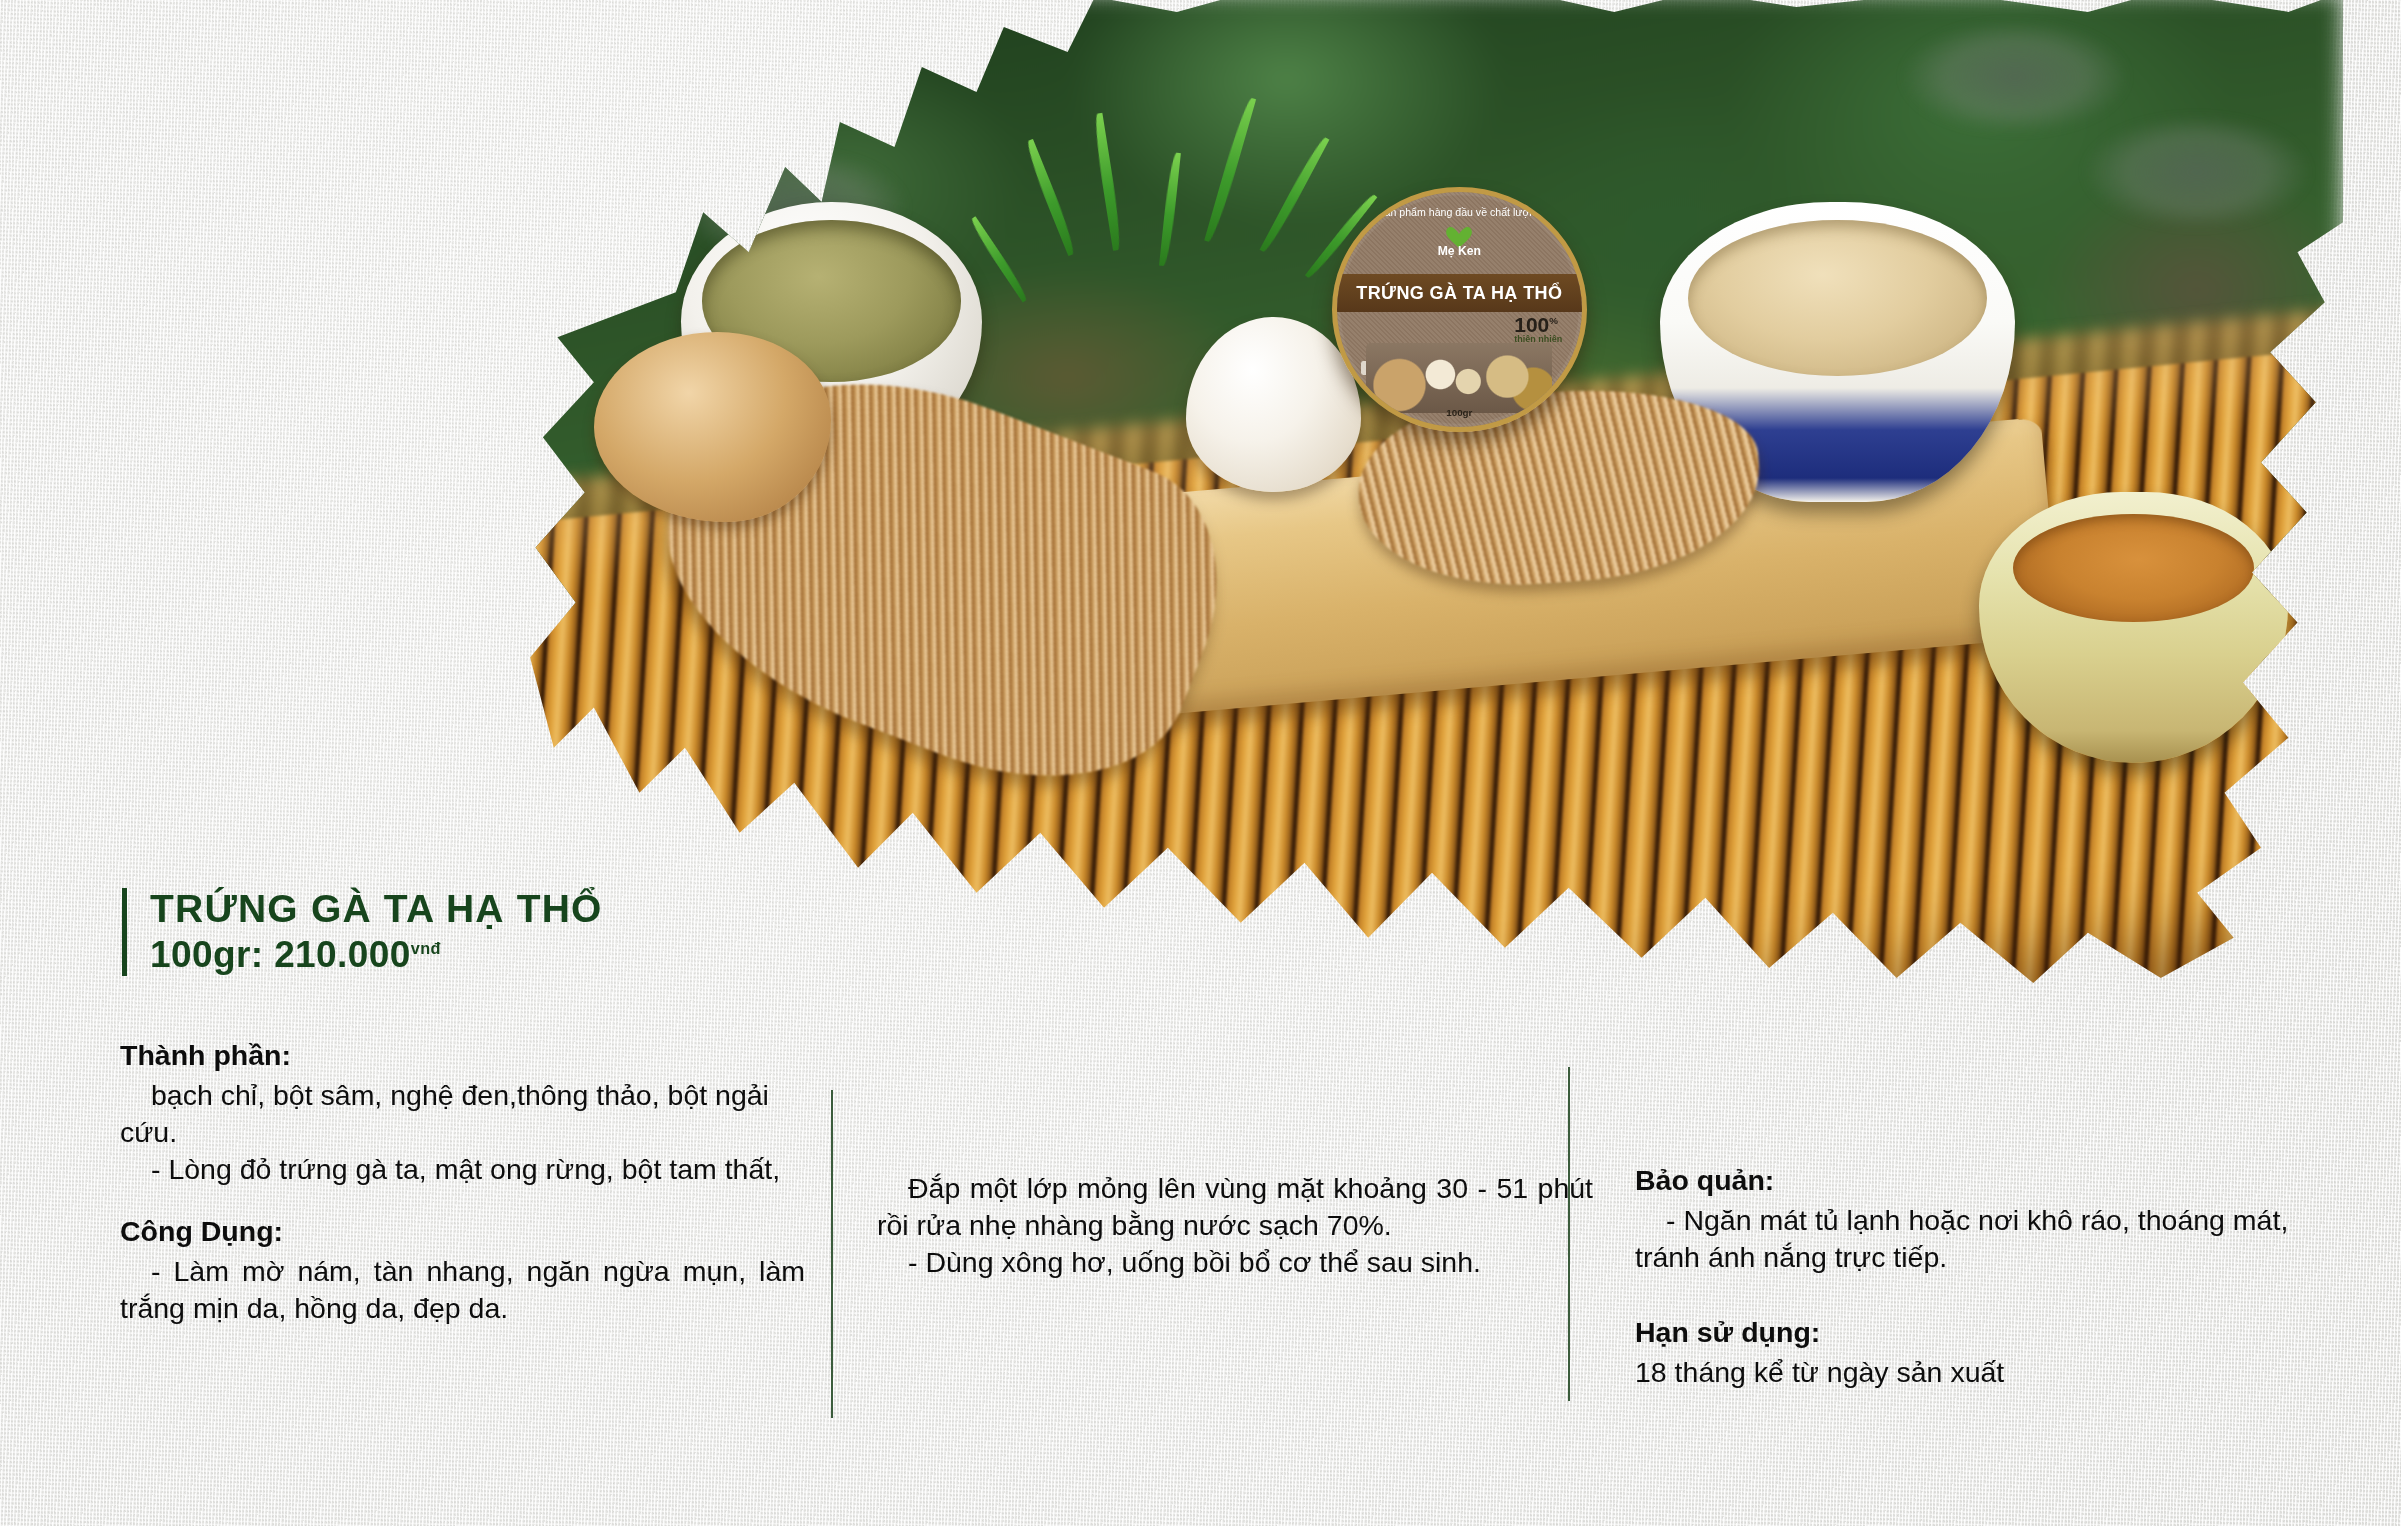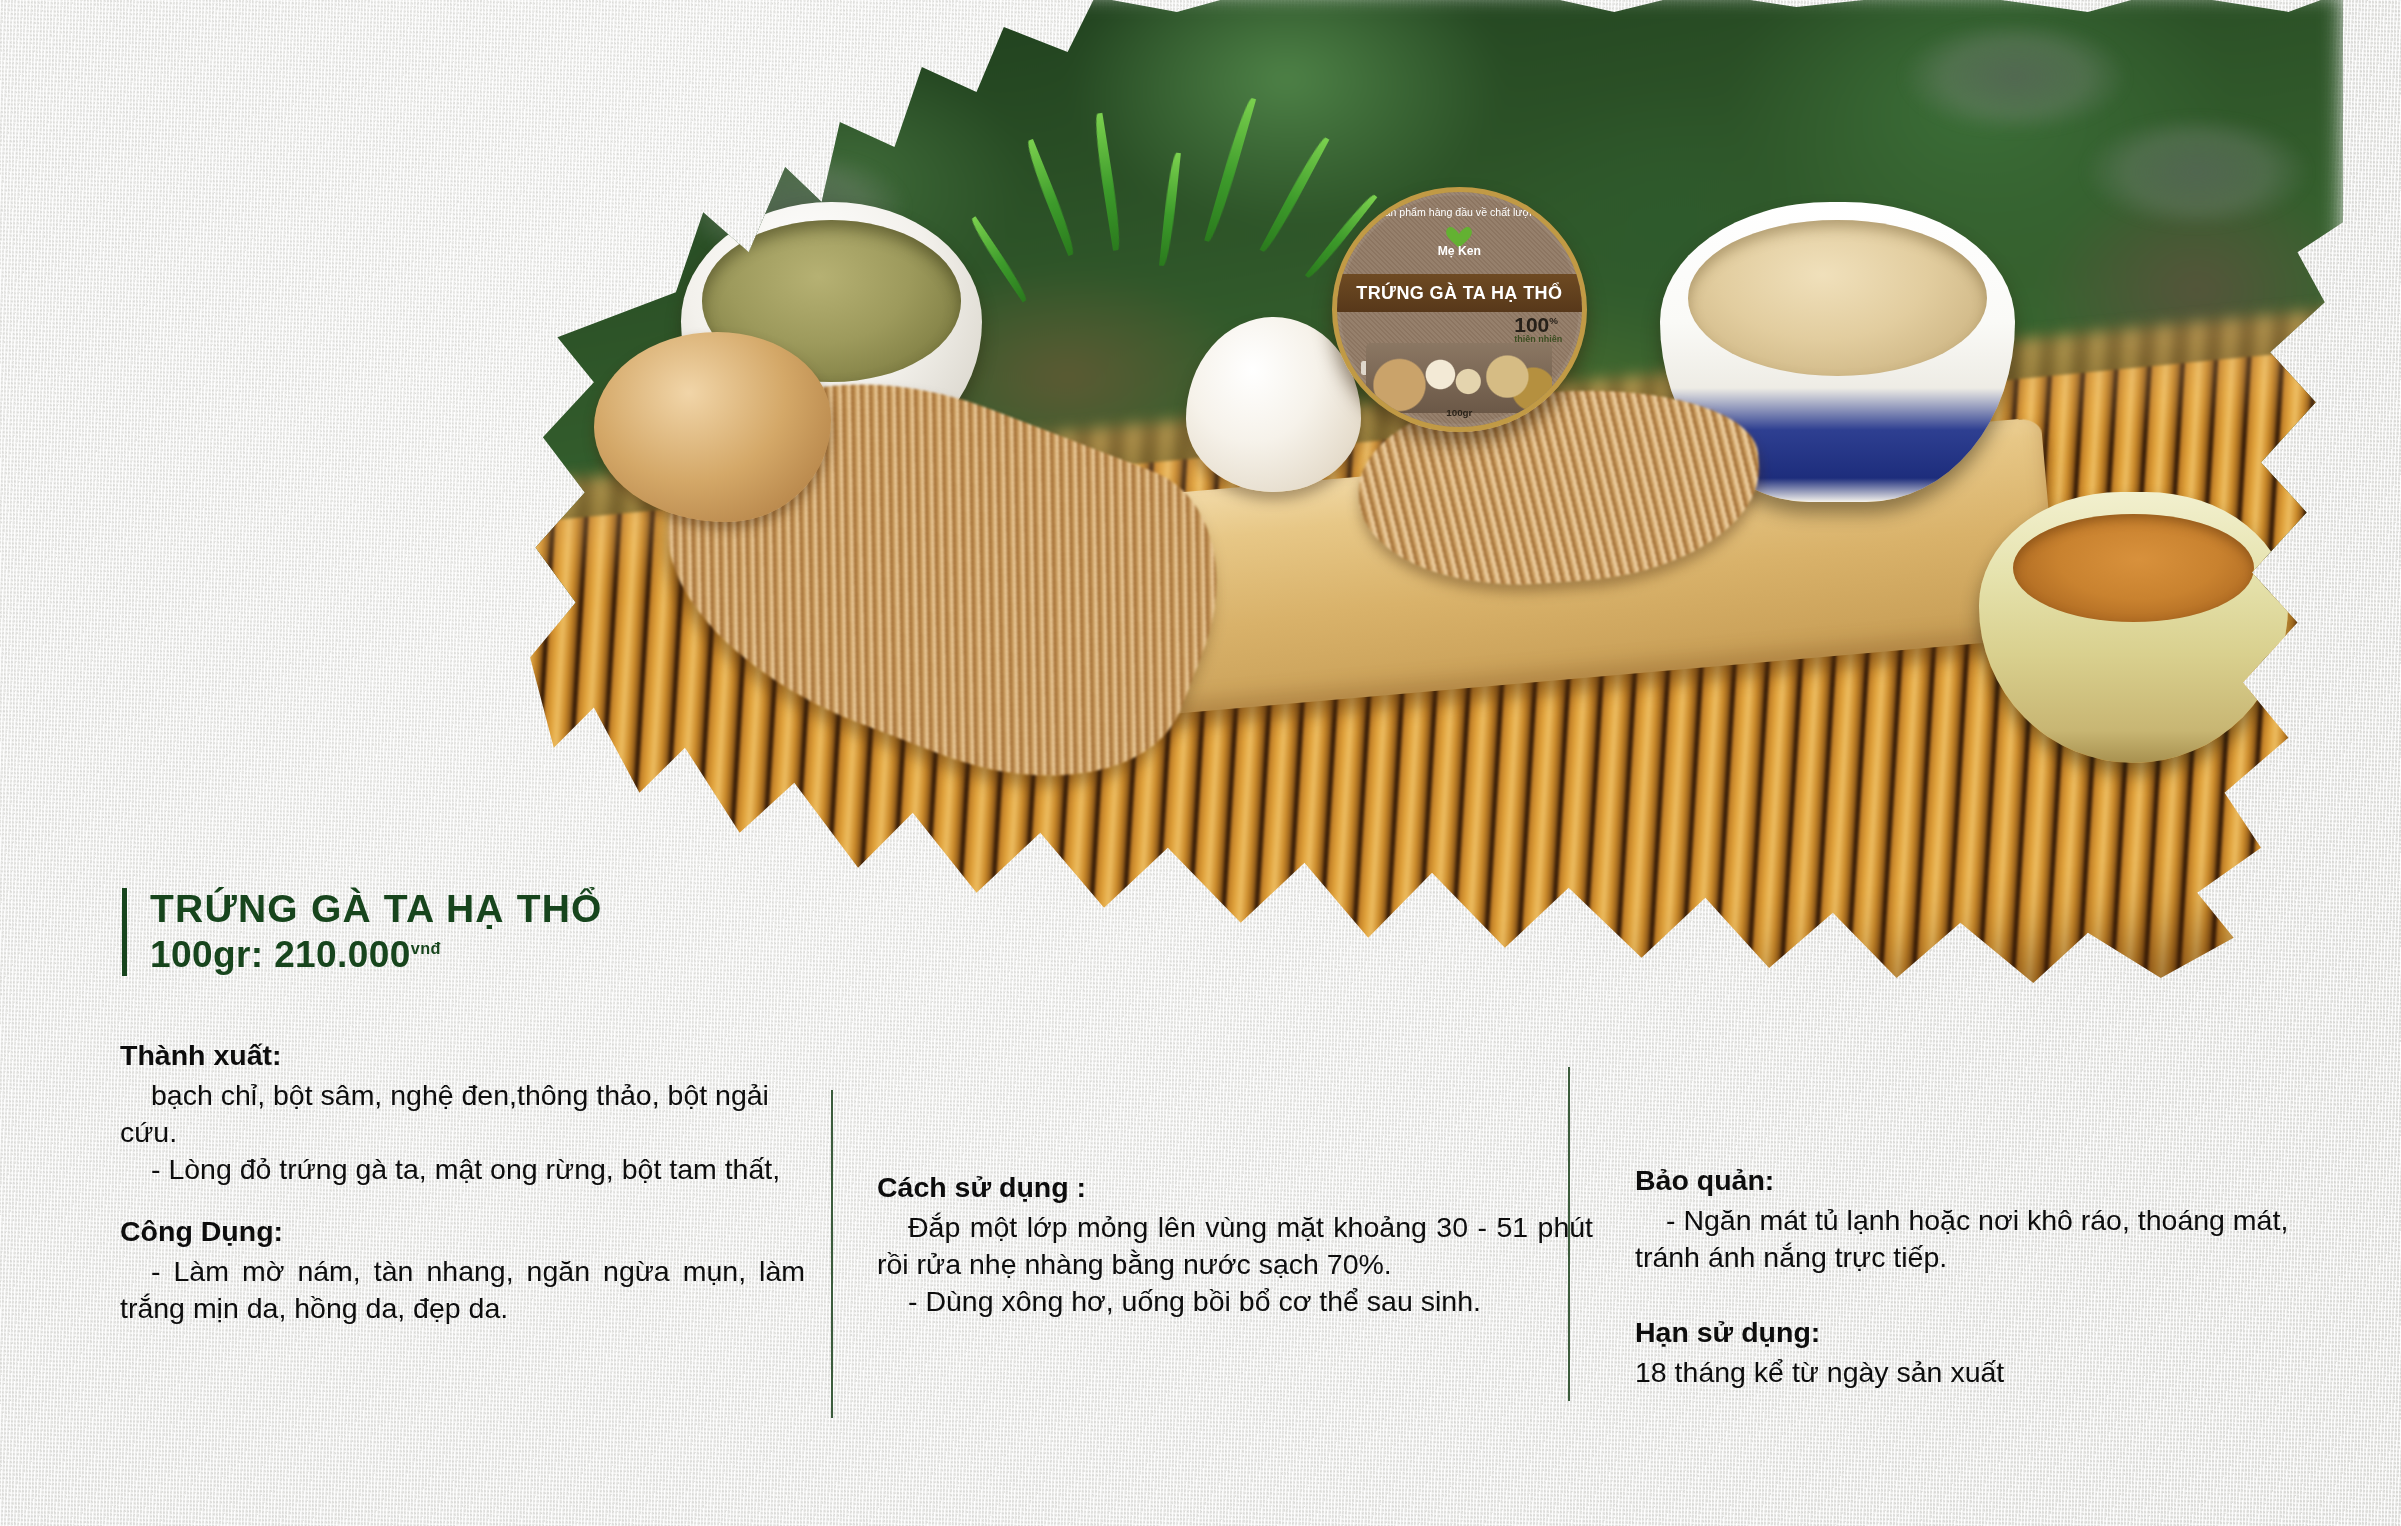--- a/index.html
+++ b/index.html
@@ -354,30 +354,29 @@
 <div id="content">
 
   <div class="title-block">
     <div class="title-main">TRỨNG GÀ TA HẠ THỔ</div>
     <div class="title-price">
       <span>100gr: 210.000</span><sup>vnđ</sup>
     </div>
   </div>
 
   <div class="col" id="col-left">
-    <h3>Thành xuất:</h3>
+    <h3>Thành phần:</h3>
     <p class="indent">bạch chỉ, bột sâm, nghệ đen,thông thảo, bột ngải cứu.</p>
     <p class="indent">- Lòng đỏ trứng gà ta, mật ong rừng, bột tam thất,</p>
     <div class="gap"></div>
     <h3>Công Dụng:</h3>
     <p class="indent justify">- Làm mờ nám, tàn nhang, ngăn ngừa mụn, làm trắng mịn da, hồng da, đẹp da.</p>
   </div>
 
   <div class="col" id="col-mid">
-    <h3>Cách sử dụng :</h3>
     <p class="indent justify">Đắp một lớp mỏng lên vùng mặt khoảng 30 - 51 phút rồi rửa nhẹ nhàng bằng nước sạch 70%.</p>
     <p class="indent justify">- Dùng xông hơ, uống bồi bổ cơ thể sau sinh.</p>
   </div>
 
   <div class="col" id="col-right">
     <h3>Bảo quản:</h3>
     <p class="indent">- Ngăn mát tủ lạnh hoặc nơi khô ráo, thoáng mát, tránh ánh nắng trực tiếp.</p>
     <div class="gap"></div>
     <h3>Hạn sử dụng:</h3>
     <p>18 tháng kể từ ngày sản xuất</p>

